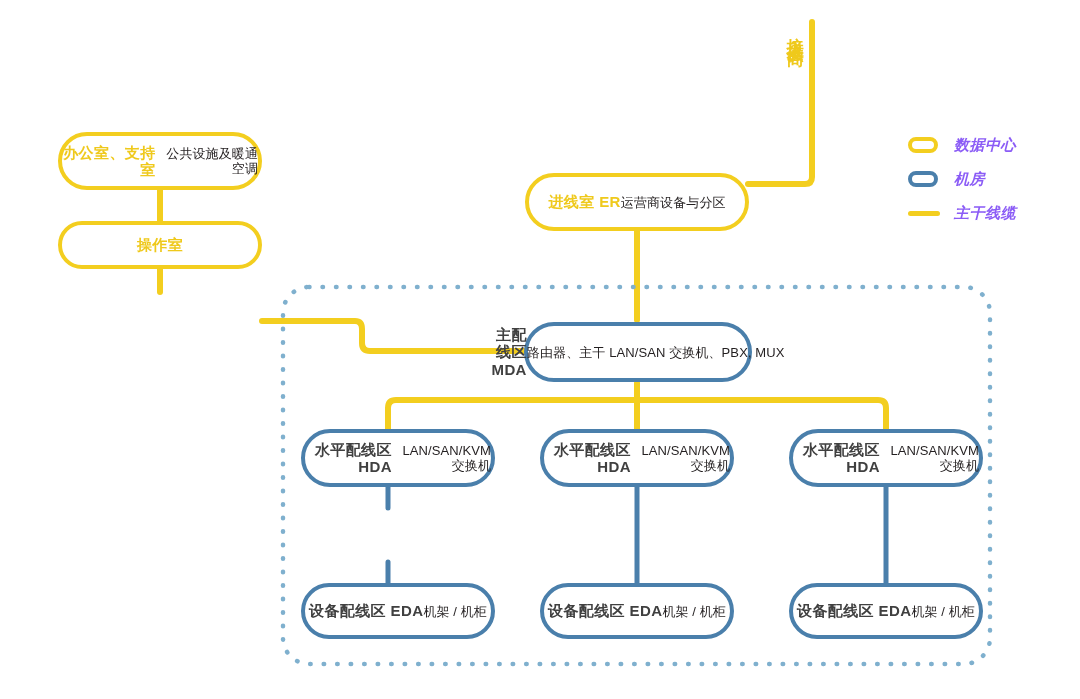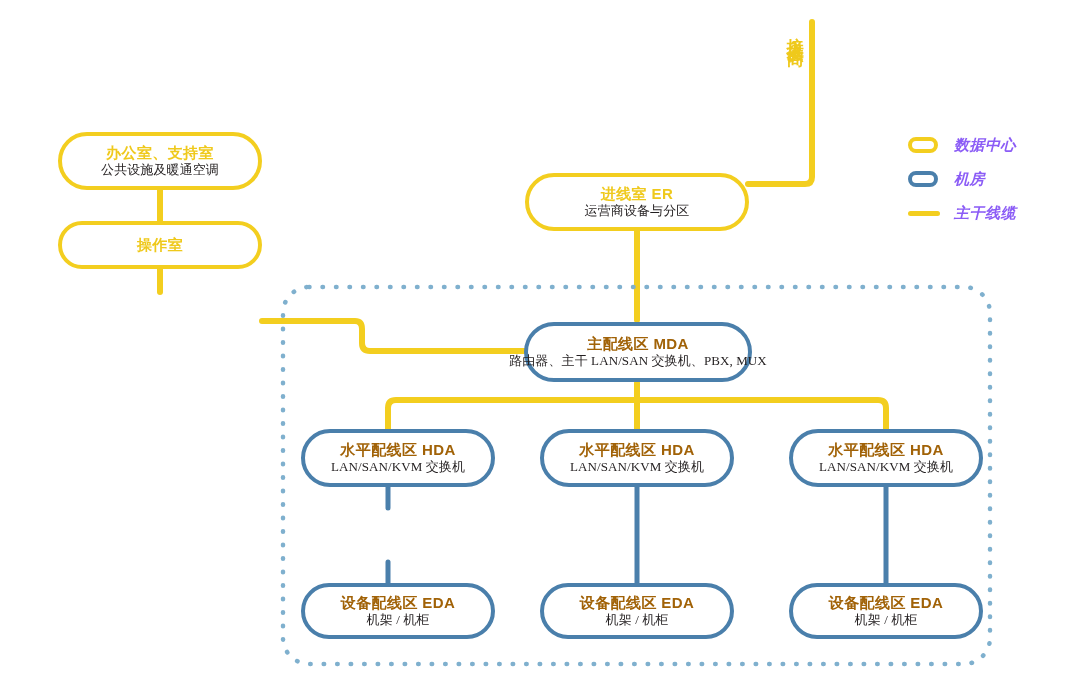--- a/index.html
+++ b/index.html
@@ -4,29 +4,29 @@
 <style>
   html,body{margin:0;padding:0;background:#ffffff;}
   body{
     width:1080px;height:699px;position:relative;overflow:hidden;
     font-family:"Liberation Sans","DejaVu Sans",sans-serif;
   }
   #stage{position:absolute;left:0;top:0;width:1080px;height:699px;}
   svg.layer{position:absolute;left:0;top:0;width:1080px;height:699px;pointer-events:none;}
   .node{
     position:absolute;box-sizing:border-box;background:#ffffff;
-    display:flex;flex-direction:column;align-items:center;justify-content:center;
-    text-align:left;line-height:1.15;
+    display:flex;flex-direction:row;align-items:center;justify-content:center;
+    text-align:right;line-height:1.15;
   }
   .node.y{border:4px solid #F3CE1F;border-radius:999px;}
   .node.b{border:4px solid #4A7FAB;border-radius:999px;}
   .t-title{font-weight:bold;font-size:15px;letter-spacing:.4px;}
-  .t-sub{font-size:13px;color:#231f20;margin-top:2px;letter-spacing:.1px;font-family:Liberation Serif, serif;}
+  .t-sub{font-size:13px;color:#231f20;margin-top:2px;letter-spacing:.1px;}
   .y .t-title{color:#EFC91C;}
-  .b .t-title{color:#a16207;}
+  .b .t-title{color:#404040;}
   .node.single .t-title{margin:5px;}
   .vlabel{
     position:absolute;color:#EFC91C;font-weight:bold;font-size:17px;
     writing-mode:vertical-rl;text-orientation:upright;letter-spacing:3px;
     line-height:1.05;
   }
   
   #legend{position:absolute;left:908px;top:128px;width:165px;}
   .lg-row{display:flex;align-items:center;height:34px;}
   .lg-mark{width:34px;margin-right:12px;display:flex;align-items:center;justify-content:flex-start;}

